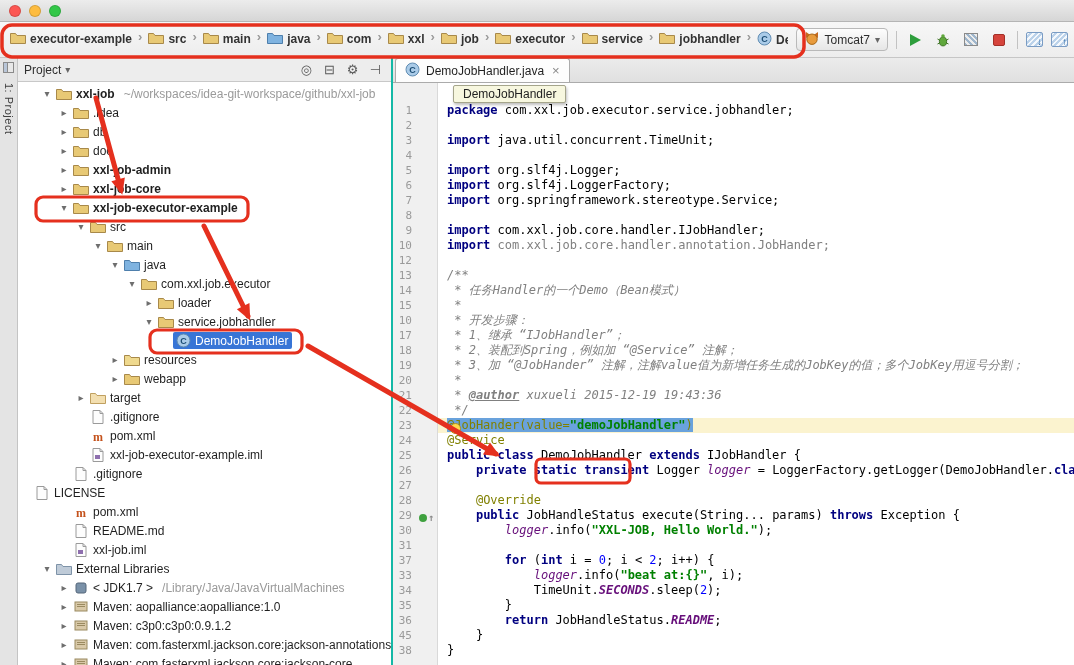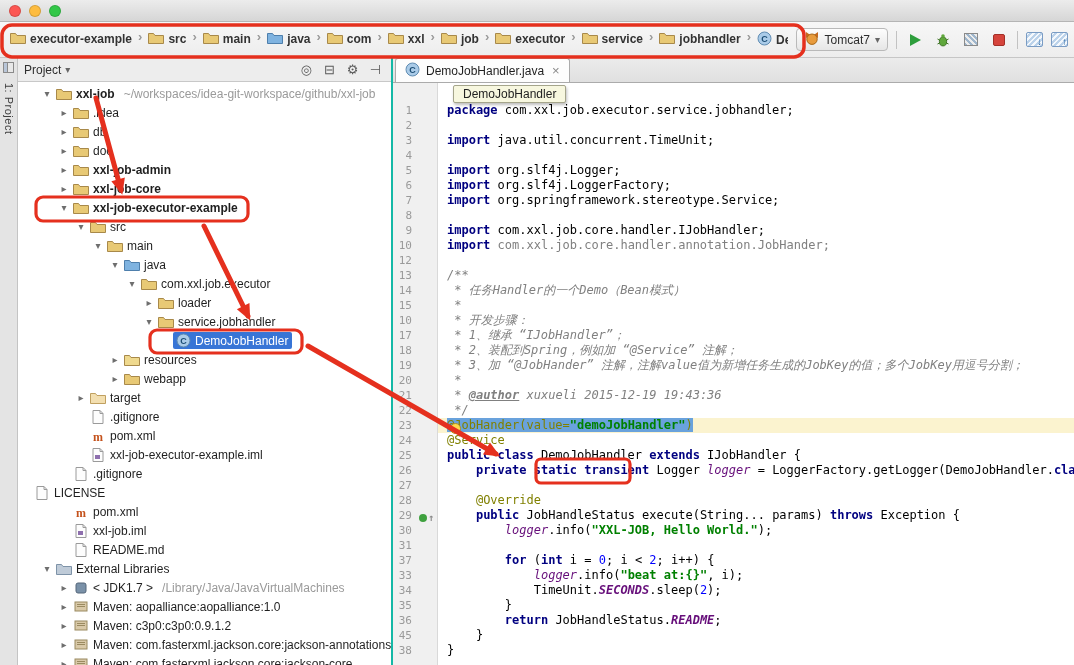--- a/index.html
+++ b/index.html
@@ -488,36 +488,36 @@
               <span class="tlabel">pom.xml</span>
             </span>
           </div>
           <div class="trow" style="padding-left: 39px;">
             <span class="arrow"></span>
             <span class="titem">
               <span class="ticon">
                 <svg width="12" height="14" viewBox="0 0 12 14">
                   <path d="M1 0.5 h7 l3 3 v10 h-10 z" fill="#FDFDFD" stroke="#9A9A9A"></path>
                   <path d="M8 0.5 v3 h3" fill="none" stroke="#9A9A9A"></path>
-                  <rect x="3" y="7" width="5" height="4" fill="#8E6FAE"></rect>
-                </svg>
-              </span>
-              <span class="tlabel">xxl-job.iml</span>
+                </svg>
+              </span>
+              <span class="tlabel">README.md</span>
             </span>
           </div>
           <div class="trow" style="padding-left: 39px;">
             <span class="arrow"></span>
             <span class="titem">
               <span class="ticon">
                 <svg width="12" height="14" viewBox="0 0 12 14">
                   <path d="M1 0.5 h7 l3 3 v10 h-10 z" fill="#FDFDFD" stroke="#9A9A9A"></path>
                   <path d="M8 0.5 v3 h3" fill="none" stroke="#9A9A9A"></path>
-                </svg>
-              </span>
-              <span class="tlabel">README.md</span>
+                  <rect x="3" y="7" width="5" height="4" fill="#8E6FAE"></rect>
+                </svg>
+              </span>
+              <span class="tlabel">xxl-job.iml</span>
             </span>
           </div>
           <div class="trow" style="padding-left: 22px;">
             <span class="arrow">▾</span>
             <span class="titem">
               <span class="ticon">
                 <svg width="16" height="13" viewBox="0 0 16 13">
                   <path d="M0.5 2.5 h5 l1.5 2 h8.5 v8 h-15 z" fill="#BFCBD8" stroke="#7E93A8" stroke-width="1"></path>
                 </svg>
               </span>

